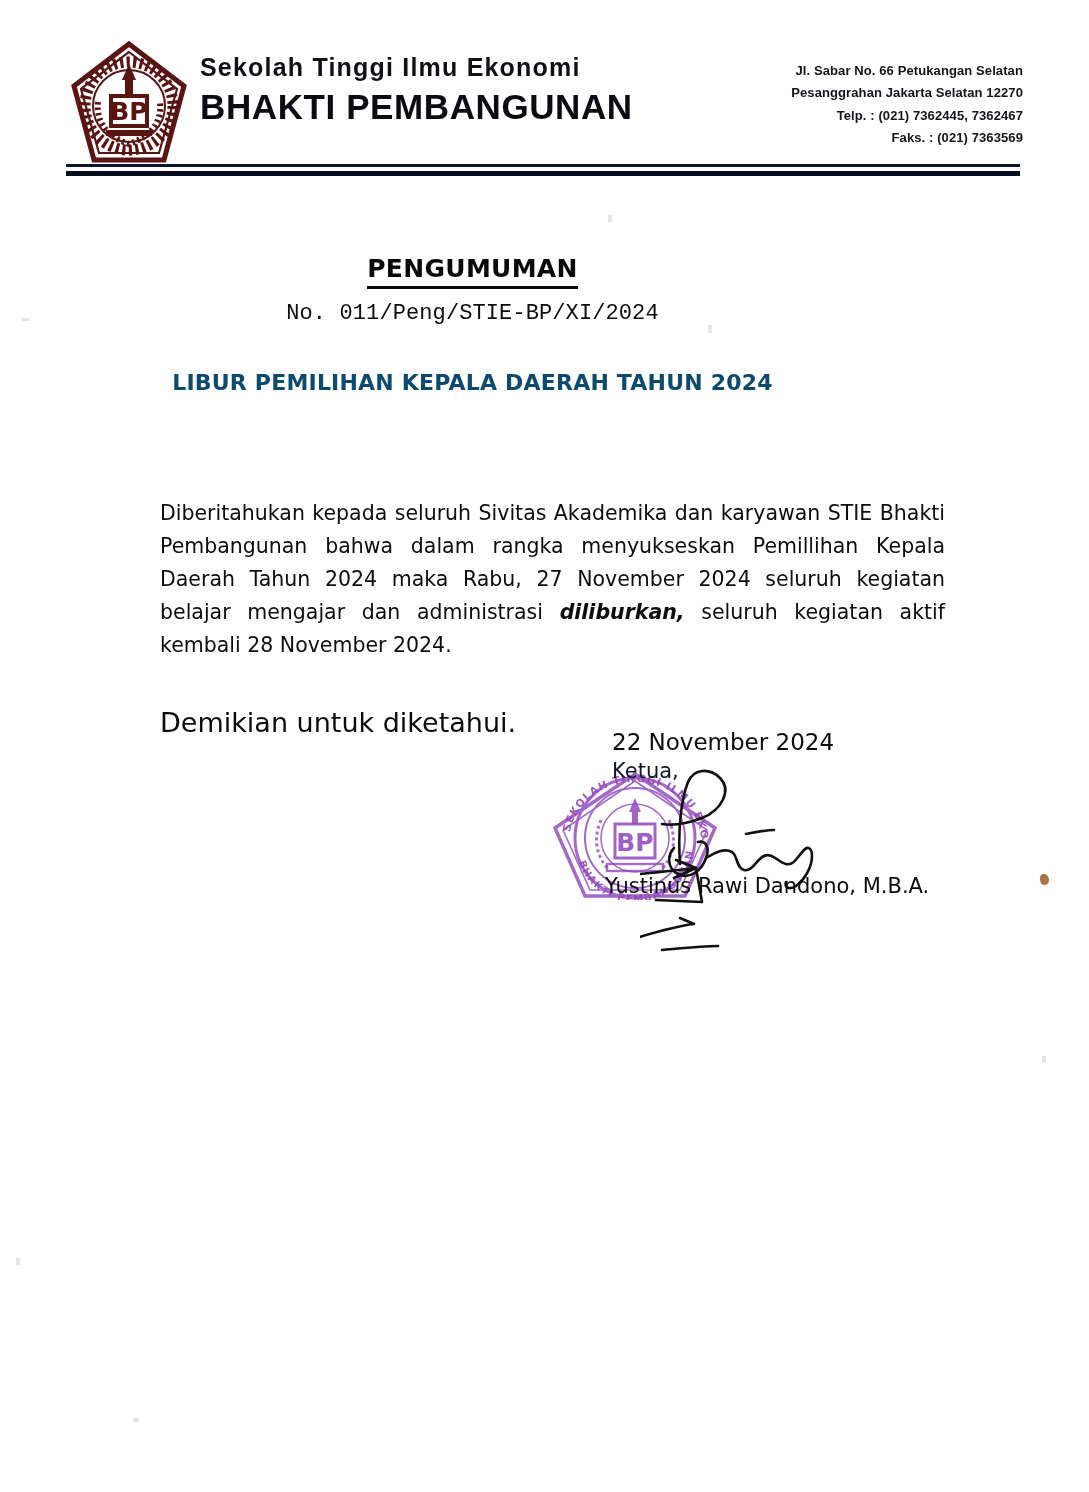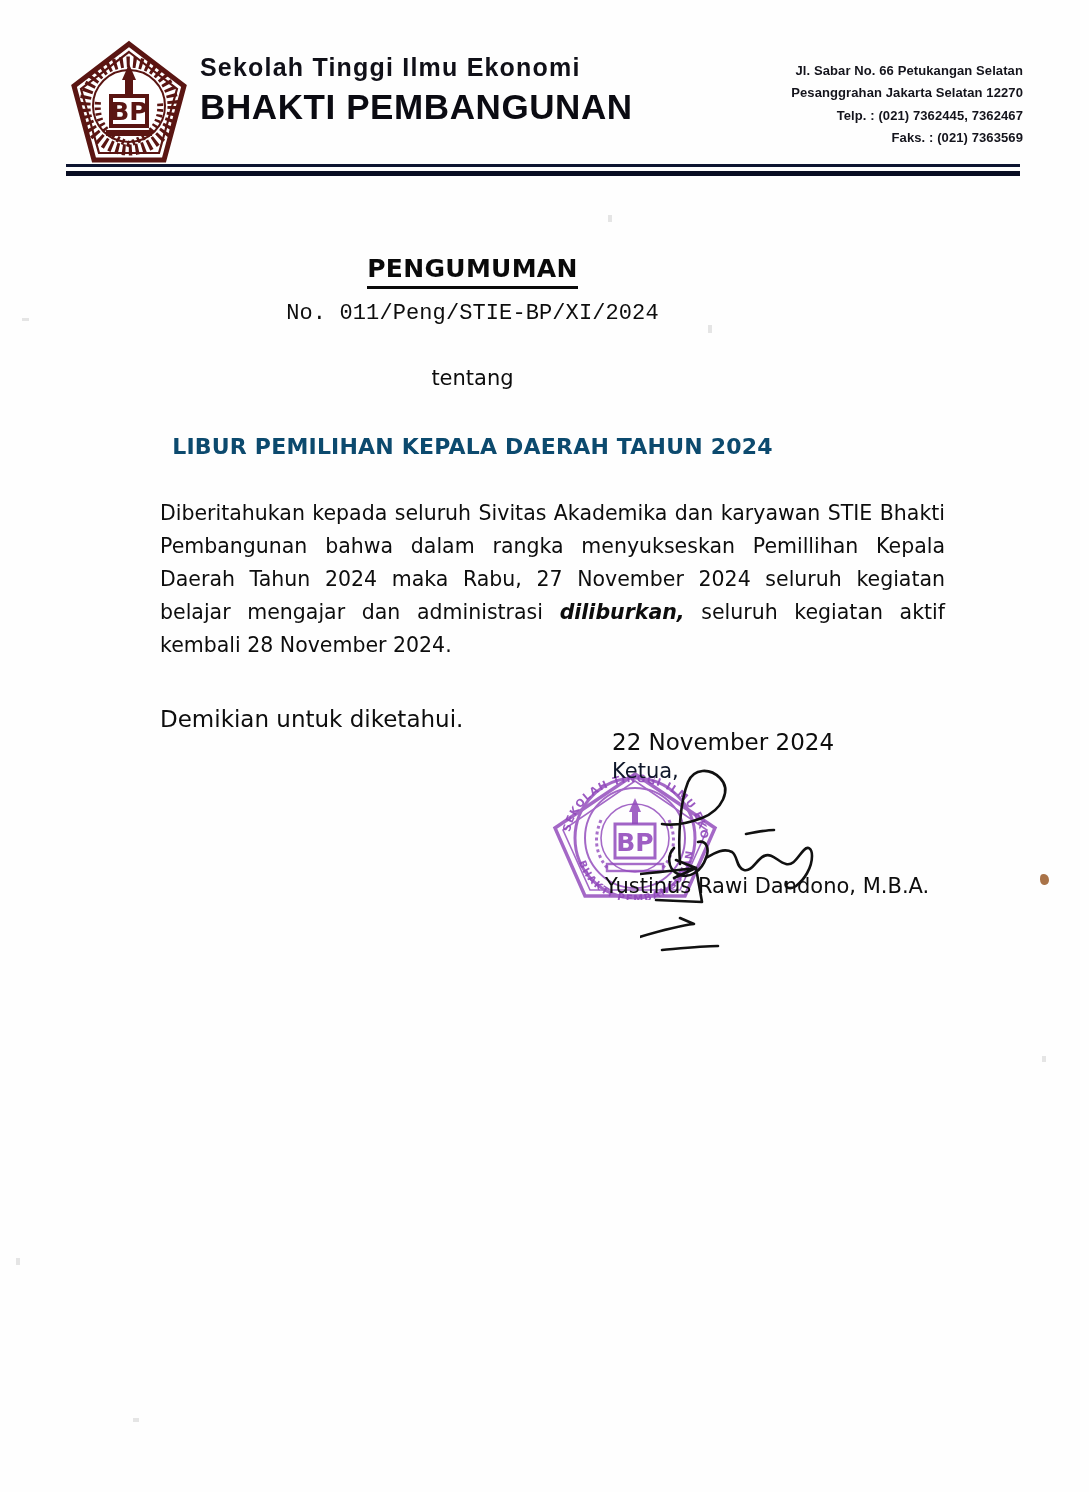--- a/index.html
+++ b/index.html
@@ -145,21 +145,21 @@
     line-height: 1.62;
     text-align: justify;
     text-justify: inter-word;
   }
   .para .emph {
     font-weight: bold;
     font-style: italic;
   }
   .para-closing {
     font-family: "DejaVu Sans", sans-serif;
-    font-size: 23px;
+    font-size: 27px;
     color: #0d0d0d;
     line-height: 1.6;
     margin-top: 38px;
   }
 
   
   .sign-block {
     position: absolute;
     left: 612px;
     top: 728px;
@@ -261,21 +261,20 @@
     <div class="rule-group">
       <div class="rule-thin"></div>
       <div class="rule-gap"></div>
       <div class="rule-thick"></div>
     </div>
   </div>
 
   <div class="title-block">
     <div class="doc-kind">PENGUMUMAN</div>
     <div class="doc-number">No. 011/Peng/STIE-BP/XI/2024</div>
-    <div class="doc-about">tentang</div>
     <div class="doc-subject">LIBUR PEMILIHAN KEPALA DAERAH TAHUN 2024</div>
   </div>
 
   <div class="body-block">
     <p class="para"><span>Diberitahukan kepada seluruh Sivitas Akademika dan karyawan STIE Bhakti Pembangunan bahwa dalam rangka menyukseskan Pemillihan Kepala Daerah Tahun 2024 maka Rabu, 27 November 2024 seluruh kegiatan belajar mengajar dan administrasi </span><span class="emph">diliburkan,</span><span> seluruh kegiatan aktif kembali 28 November 2024.</span></p>
     <p class="para-closing">Demikian untuk diketahui.</p>
   </div>
 
   <div class="seal">
     <svg viewBox="0 0 176 132" width="176" height="132" aria-hidden="true">

